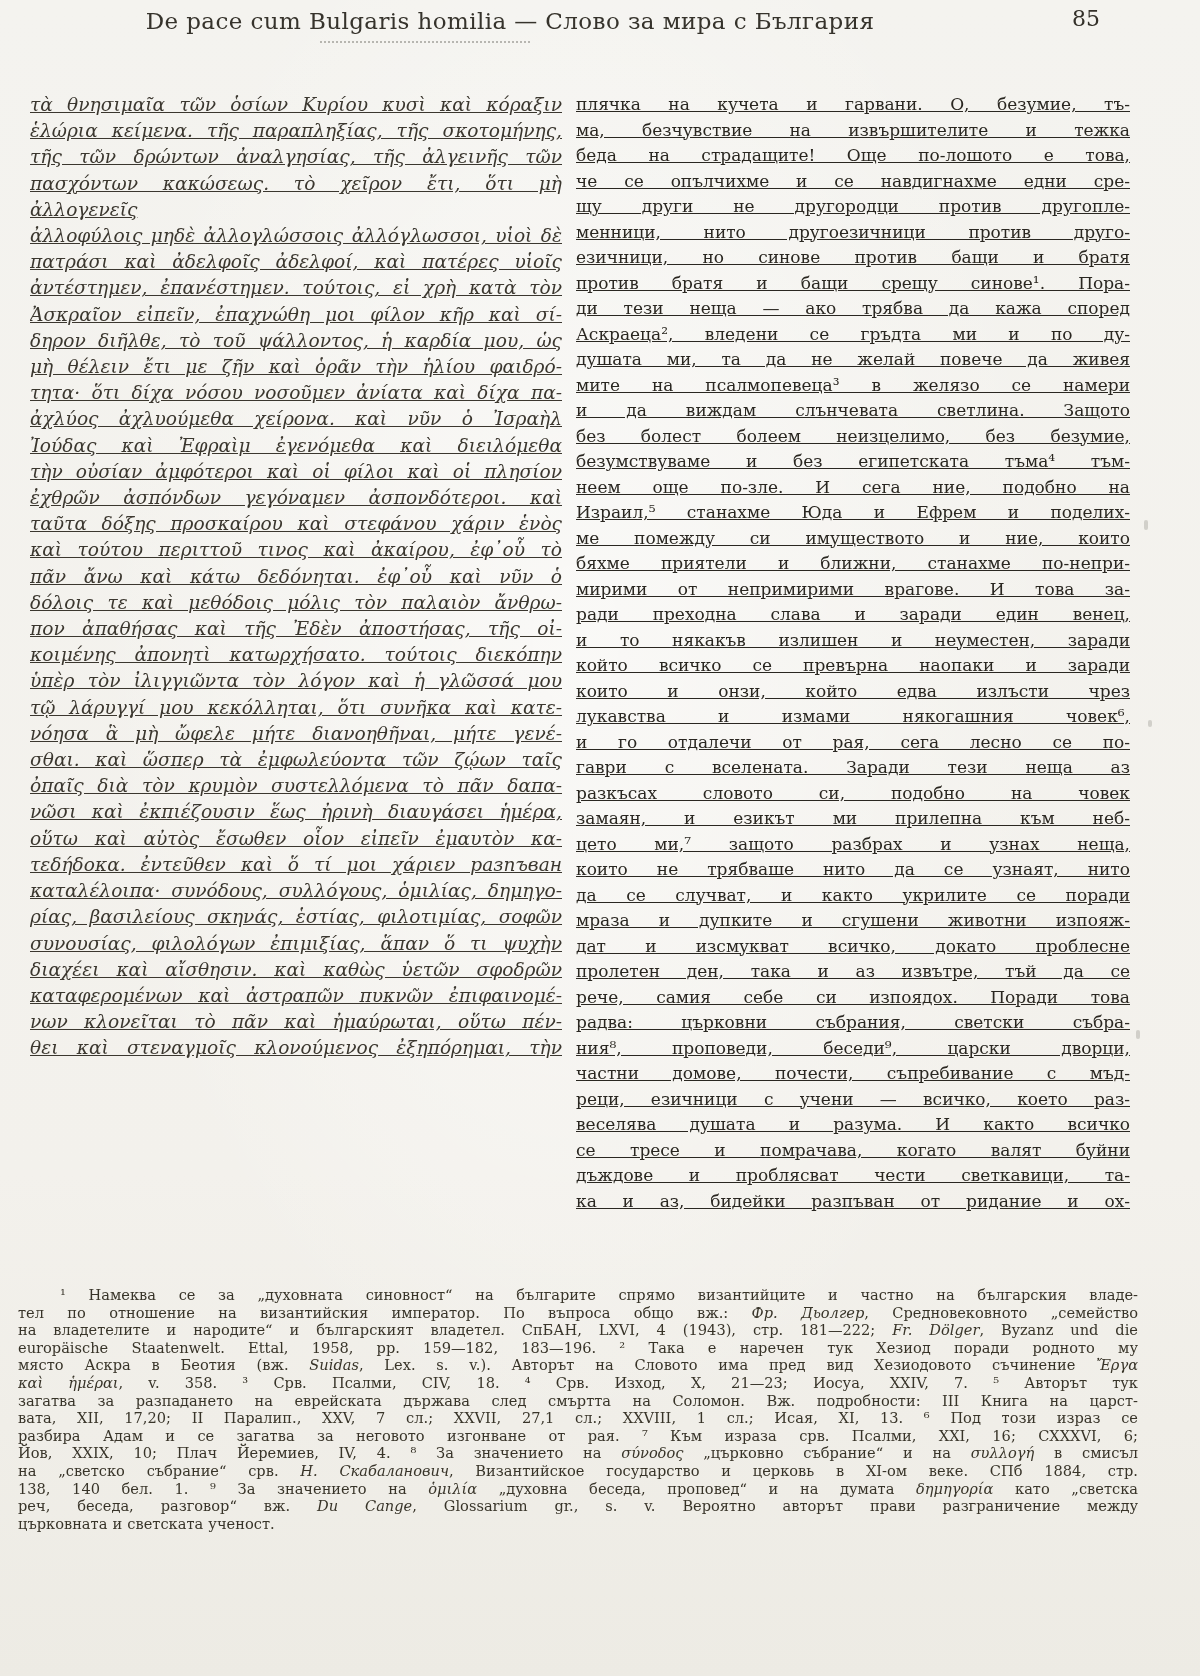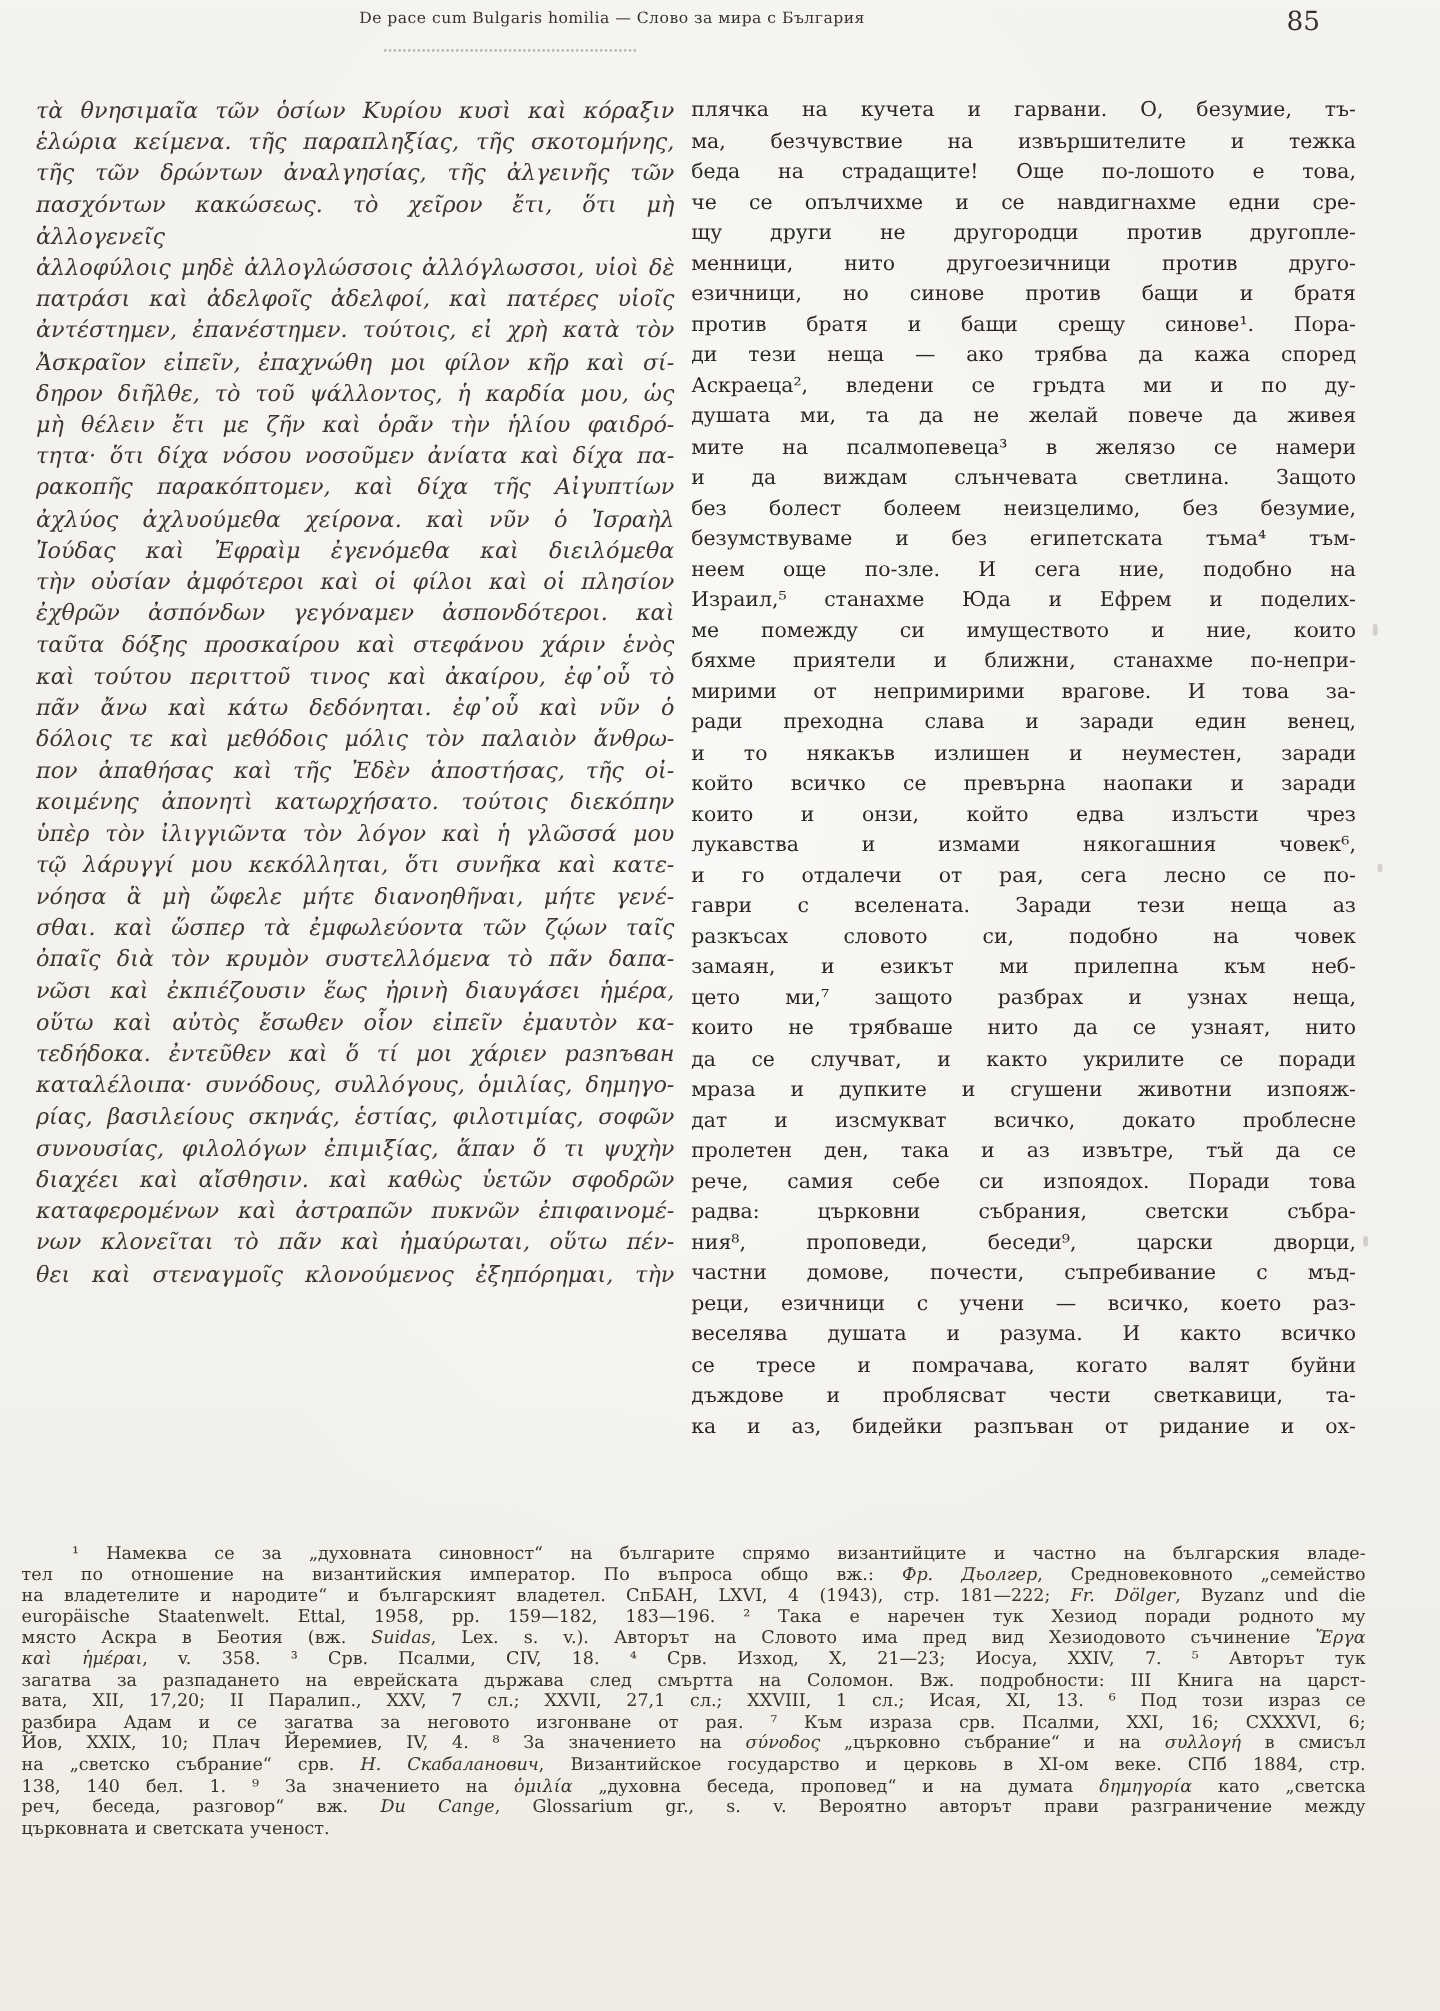--- a/index.html
+++ b/index.html
@@ -18,37 +18,37 @@
     color: #2e2b25;
     font-family: "DejaVu Serif", "Liberation Serif", serif;
     overflow: hidden;
   }
 
   
   .page-header { position: absolute; top: 8px; left: 0; right: 0; height: 40px; }
   .running-title {
     position: absolute; left: 0; right: 180px; top: 0;
     text-align: center;
-    font-size: 13px;
+    font-size: 23px;
     letter-spacing: 0.4px;
     color: #36332c;
   }
   .page-number {
     position: absolute; right: 100px; top: -2px;
     font-size: 22px;
     color: #34312a;
   }
   .header-artifact {
     position: absolute; left: 320px; top: 30px; width: 210px; height: 3px;
     border-bottom: 2px dotted rgba(70,66,58,0.35);
   }
 
   
   .columns { position: absolute; top: 80px; left: 30px; }
-  .col { position: absolute; top: 0; overflow: hidden; }
+  .col { position: absolute; top: 12px; overflow: hidden; text-decoration: underline; }
   .col-greek {
     left: 0; width: 532px;
     font-style: italic;
     font-size: 18.6px;
     line-height: 26.2px;
     color: #3b372f;
     word-spacing: 1.5px;
   }
   .col-bulgarian {
     left: 546px; width: 554px;
@@ -100,21 +100,20 @@
         <div class="tline">ἑλώρια κείμενα. τῆς παραπληξίας, τῆς σκοτομήνης,</div>
         <div class="tline">τῆς τῶν δρώντων ἀναλγησίας, τῆς ἀλγεινῆς τῶν</div>
         <div class="tline">πασχόντων κακώσεως. τὸ χεῖρον ἔτι, ὅτι μὴ ἀλλογενεῖς</div>
         <div class="tline">ἀλλοφύλοις μηδὲ ἀλλογλώσσοις ἀλλόγλωσσοι, υἱοὶ δὲ</div>
         <div class="tline">πατράσι καὶ ἀδελφοῖς ἀδελφοί, καὶ πατέρες υἱοῖς</div>
         <div class="tline">ἀντέστημεν, ἐπανέστημεν. τούτοις, εἰ χρὴ κατὰ τὸν</div>
         <div class="tline">Ἀσκραῖον εἰπεῖν, ἐπαχνώθη μοι φίλον κῆρ καὶ σί-</div>
         <div class="tline">δηρον διῆλθε, τὸ τοῦ ψάλλοντος, ἡ καρδία μου, ὡς</div>
         <div class="tline">μὴ θέλειν ἔτι με ζῆν καὶ ὁρᾶν τὴν ἡλίου φαιδρό-</div>
         <div class="tline">τητα· ὅτι δίχα νόσου νοσοῦμεν ἀνίατα καὶ δίχα πα-</div>
-        <div class="tline">ρακοπῆς παρακόπτομεν, καὶ δίχα τῆς Αἰγυπτίων</div>
         <div class="tline">ἀχλύος ἀχλυούμεθα χείρονα. καὶ νῦν ὁ Ἰσραὴλ</div>
         <div class="tline">Ἰούδας καὶ Ἐφραὶμ ἐγενόμεθα καὶ διειλόμεθα</div>
         <div class="tline">τὴν οὐσίαν ἀμφότεροι καὶ οἱ φίλοι καὶ οἱ πλησίον</div>
         <div class="tline">ἐχθρῶν ἀσπόνδων γεγόναμεν ἀσπονδότεροι. καὶ</div>
         <div class="tline">ταῦτα δόξης προσκαίρου καὶ στεφάνου χάριν ἑνὸς</div>
         <div class="tline">καὶ τούτου περιττοῦ τινος καὶ ἀκαίρου, ἐφ᾽οὗ τὸ</div>
         <div class="tline">πᾶν ἄνω καὶ κάτω δεδόνηται. ἐφ᾽οὗ καὶ νῦν ὁ</div>
         <div class="tline">δόλοις τε καὶ μεθόδοις μόλις τὸν παλαιὸν ἄνθρω-</div>
         <div class="tline">πον ἀπαθήσας καὶ τῆς Ἐδὲν ἀποστήσας, τῆς οἰ-</div>
         <div class="tline">κοιμένης ἀπονητὶ κατωρχήσατο. τούτοις διεκόπην</div>

